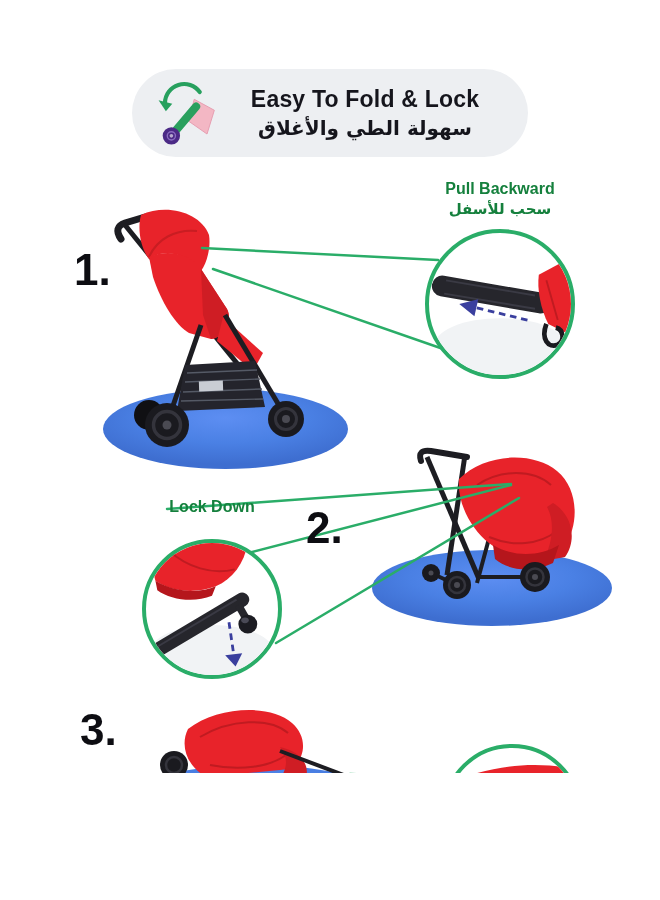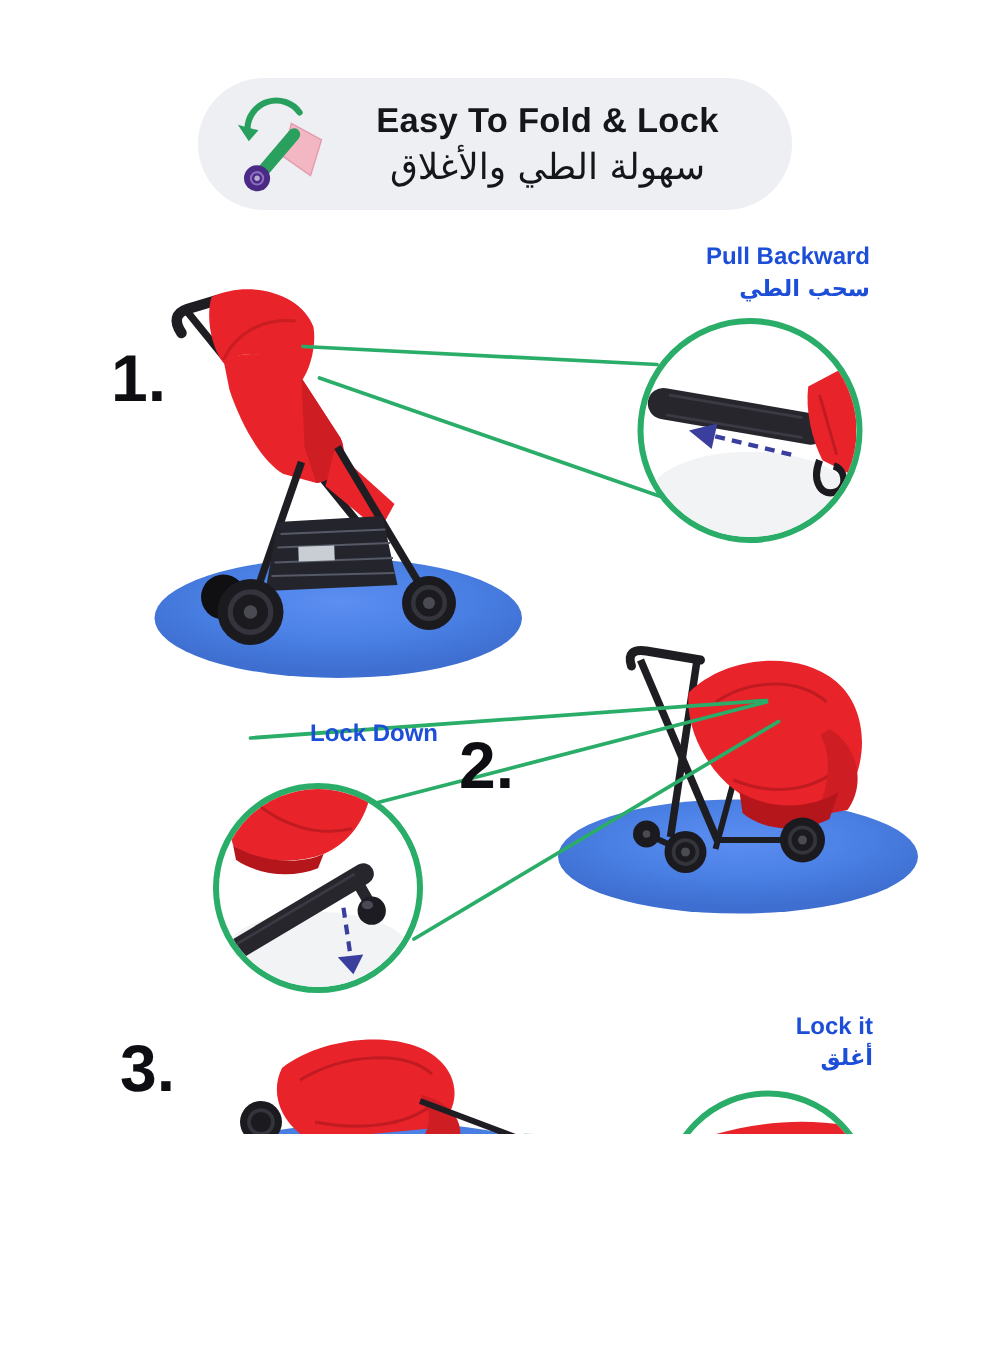--- a/index.html
+++ b/index.html
@@ -1,27 +1,27 @@
 <!DOCTYPE html>
 <html><head>
 <meta charset="utf-8">
 <style>
   * { box-sizing: border-box; }
   html,body { margin:0; padding:0; background:#fff; }
   body { font-family:"Liberation Sans", sans-serif; }
-  .page { position:relative; width:660px; height:756px; margin:0 auto; background:#ffffff; overflow:hidden; }
+  .page { position:relative; width:660px; height:756px; margin:17px auto; background:#ffffff; overflow:hidden; }
 
   
   .badge { position:absolute; left:132px; top:52px; width:396px; height:88px;
            background:#edeff2; border-radius:46px; display:flex; align-items:center;
            padding:0 28px 0 22px; gap:12px; }
   .badge-icon { width:64px; height:64px; flex:0 0 auto; }
   .badge-text { flex:1; text-align:center; color:#15151c; }
   .badge-title { font-size:23px; font-weight:bold; letter-spacing:.2px; }
-  .badge-title-ar { font-size:24px; font-weight:normal; margin-top:3px; }
+  .badge-title-ar { font-size:20px; font-weight:bold; margin-top:3px; }
   .ar { font-family:"DejaVu Sans", sans-serif; }
 
   
   .disc { position:absolute; border-radius:50%;
           background: radial-gradient(ellipse 62% 58% at 50% 36%, #5d8ef2 0%, #4a80e4 55%, #3e6ed0 100%); }
   .d1 { left:103px; top:372px; width:245px; height:80px; }
   .d2 { left:372px; top:533px; width:240px; height:76px; }
   .d3 { left:108px; top:748px; width:294px; height:90px; }
 
   .art { position:absolute; }
@@ -29,21 +29,21 @@
   .st2 { left:393px; top:428px; width:200px; height:160px; }
   .st3 { left:130px; top:690px; width:270px; height:120px; }
 
   .overlay { position:absolute; left:0; top:0; width:660px; height:900px; pointer-events:none; }
 
   .stepnum { position:absolute; font-size:44px; font-weight:800; color:#0d0d12; }
   .n1 { left:74px;  top:228px; }
   .n2 { left:306px; top:486px; }
   .n3 { left:80px;  top:688px; }
 
-  .callout { position:absolute; text-align:right; color:#1d4ed8; }
+  .callout { position:absolute; text-align:center; color:#15803d; }
   .callout .en { font-size:16px; font-weight:bold; }
   .callout .ar { font-size:15px; font-weight:bold; margin-top:2px; }
   .c1 { left:420px; top:163px; width:160px; }
   .c2 { left:132px; top:481px; width:160px; }
   .c3 { left:422px; top:676px; width:160px; }
 
   .zoom { position:absolute; border-radius:50%; border:4px solid #2aad68; background:#fff; overflow:hidden; }
   .z1 { left:425px; top:212px; width:150px; height:150px; }
   .z2 { left:142px; top:522px; width:140px; height:140px; }
   .z3 { left:442px; top:727px; width:140px; height:140px; }
@@ -153,28 +153,24 @@
       <line x1="357" y1="791" x2="451" y2="831"></line>
     </g>
   </svg>
 
   <div class="stepnum n1">1.</div>
   <div class="stepnum n2">2.</div>
   <div class="stepnum n3">3.</div>
 
   <div class="callout c1">
     <div class="en">Pull Backward</div>
-    <div class="ar" dir="rtl">سحب الطي</div>
+    <div class="ar" dir="rtl">سحب للأسفل</div>
   </div>
   <div class="callout c2">
     <div class="en">Lock Down</div>
-  </div>
-  <div class="callout c3">
-    <div class="en">Lock it</div>
-    <div class="ar" dir="rtl">أغلق</div>
   </div>
 
   <div class="zoom z1">
     <svg viewBox="0 0 150 150">
       <ellipse cx="75" cy="120" rx="70" ry="30" fill="#f1f3f5"></ellipse>
       <line x1="112" y1="72" x2="142" y2="78" stroke="#4a4a52" stroke-width="8"></line>
       <line x1="14" y1="56" x2="118" y2="74" stroke="#26262c" stroke-width="22" stroke-linecap="round"></line>
       <line x1="18" y1="50" x2="112" y2="66" stroke="#3a3a44" stroke-width="2"></line>
       <line x1="16" y1="64" x2="112" y2="80" stroke="#3a3a44" stroke-width="2"></line>
       <path d="M116,44 L150,26 L150,108 L126,96 C118,80 114,60 116,44 Z" fill="#e8232a"></path>

